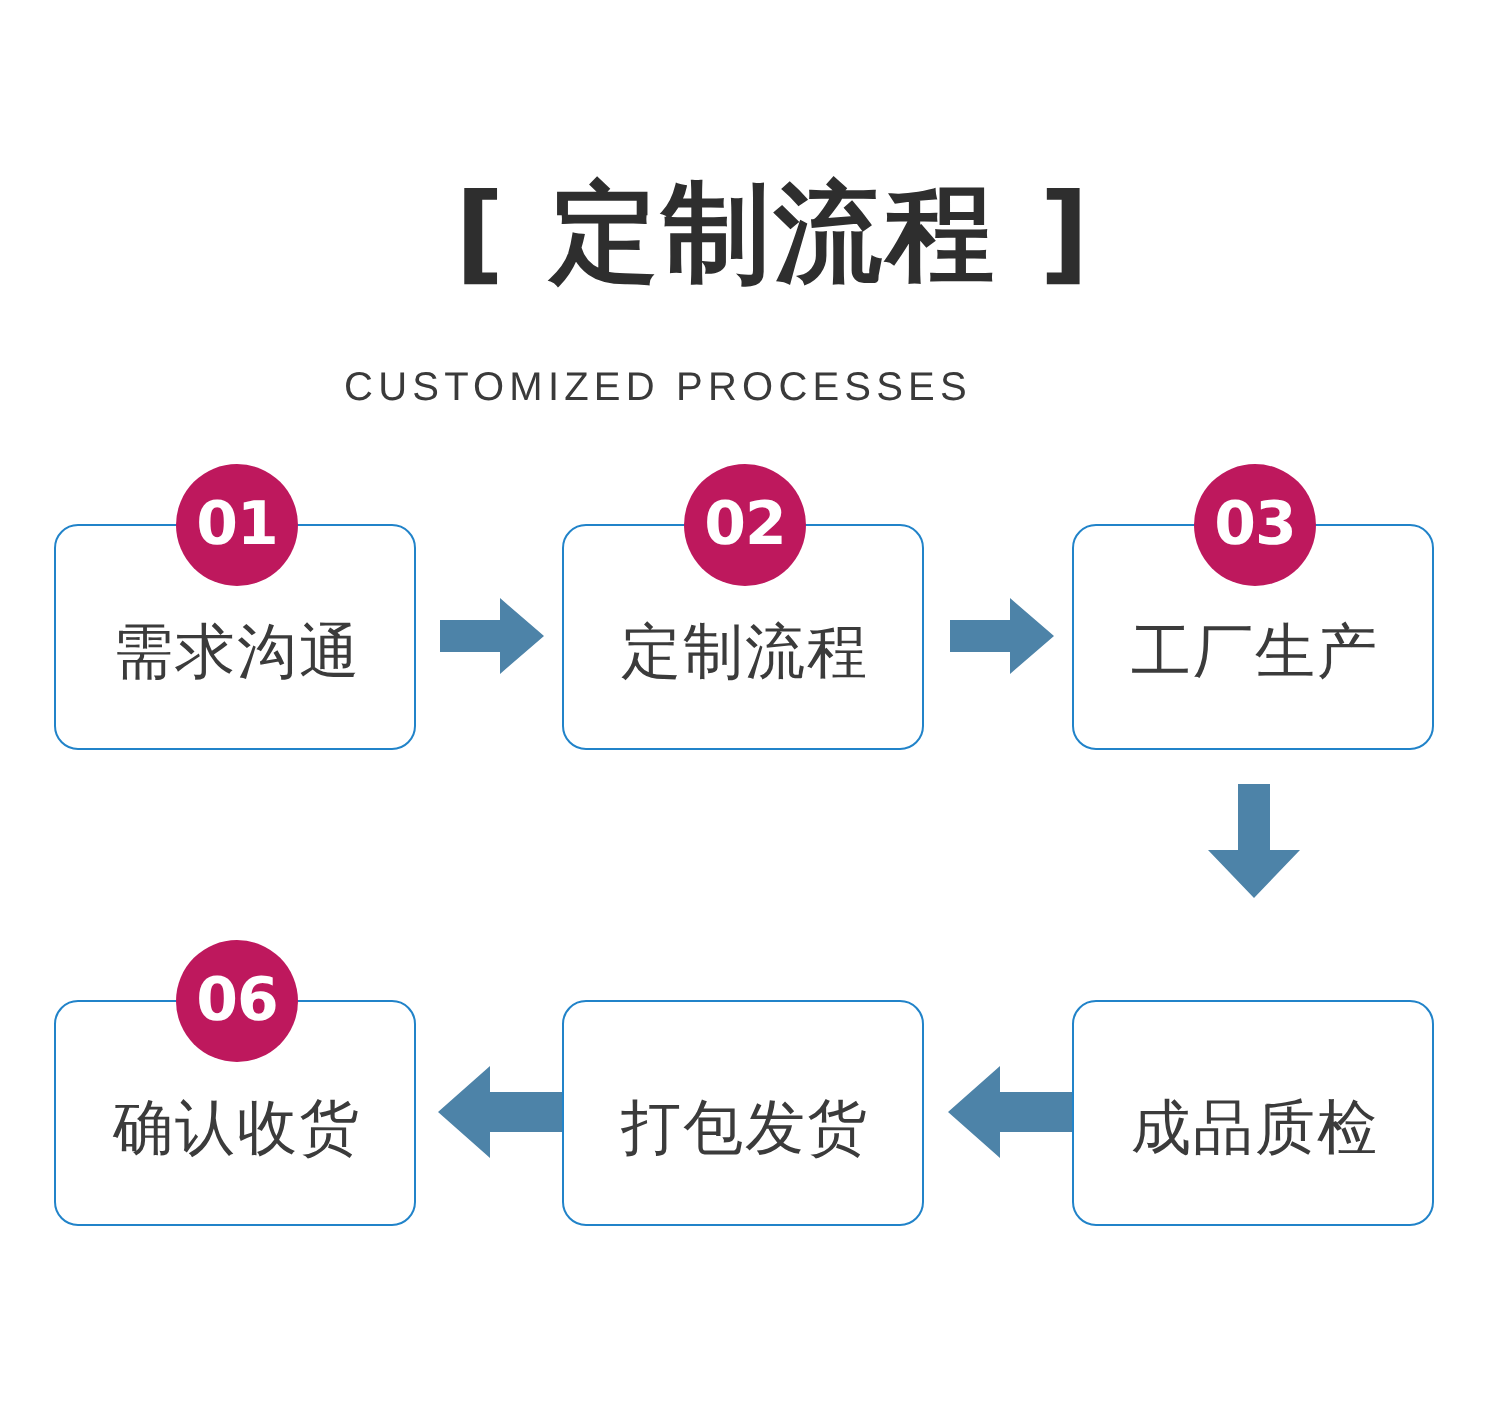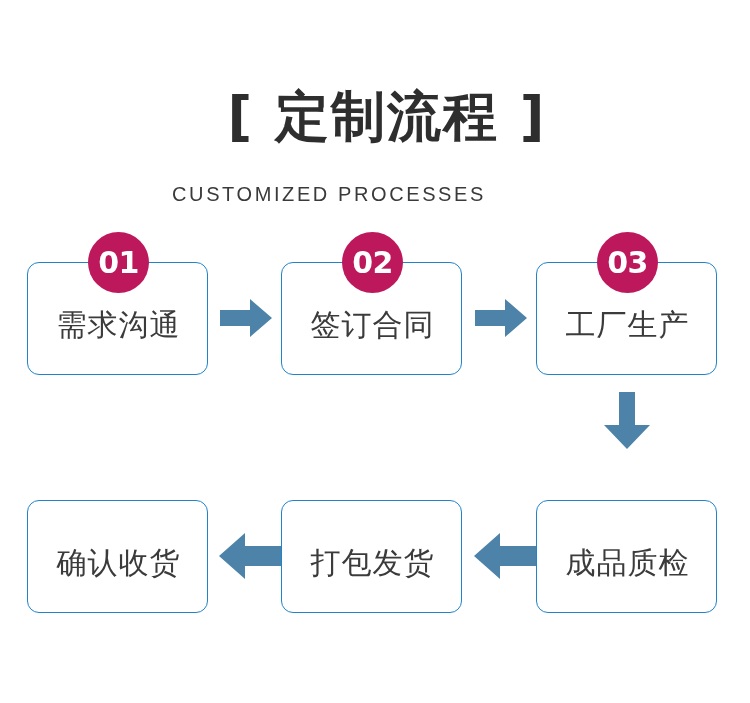--- a/index.html
+++ b/index.html
@@ -87,21 +87,21 @@
     top: 0;
     width: 183px;
     height: 115px;
     display: flex;
     align-items: center;
     justify-content: center;
     font-size: 30px;
     line-height: 34px;
     color: #3b3b3b;
     letter-spacing: 1px;
-    font-family: Liberation Mono, monospace;
+    font-family: Liberation Sans, sans-serif;
     padding-top: 14px;
     box-sizing: border-box;
   }
   .step-badge {
     position: absolute;
     left: 61px;
     top: -30px;
     width: 61px;
     height: 61px;
     border-radius: 50%;
@@ -146,21 +146,21 @@
 <div id="flow">
 
   <div class="step" id="step-1">
     <div class="step-box"></div>
     <div class="step-label">需求沟通</div>
     <div class="step-badge">01</div>
   </div>
 
   <div class="step" id="step-2">
     <div class="step-box"></div>
-    <div class="step-label">签订合同</div>
+    <div class="step-label">定制流程</div>
     <div class="step-badge">02</div>
   </div>
 
   <div class="step" id="step-3">
     <div class="step-box"></div>
     <div class="step-label">工厂生产</div>
     <div class="step-badge">03</div>
   </div>
 
   <div class="step" id="step-4">
@@ -169,20 +169,21 @@
   </div>
 
   <div class="step" id="step-5">
     <div class="step-box"></div>
     <div class="step-label">打包发货</div>
   </div>
 
   <div class="step" id="step-6">
     <div class="step-box"></div>
     <div class="step-label">确认收货</div>
+    <div class="step-badge">06</div>
   </div>
 
   <div class="arrow" id="arrow-1-2">
     <svg width="52" height="40" viewBox="0 0 52 40" aria-hidden="true">
       <polygon points="0,12 30,12 30,1 52,20 30,39 30,28 0,28" fill="#4d83a8"></polygon>
     </svg>
   </div>
 
   <div class="arrow" id="arrow-2-3">
     <svg width="52" height="40" viewBox="0 0 52 40" aria-hidden="true">

